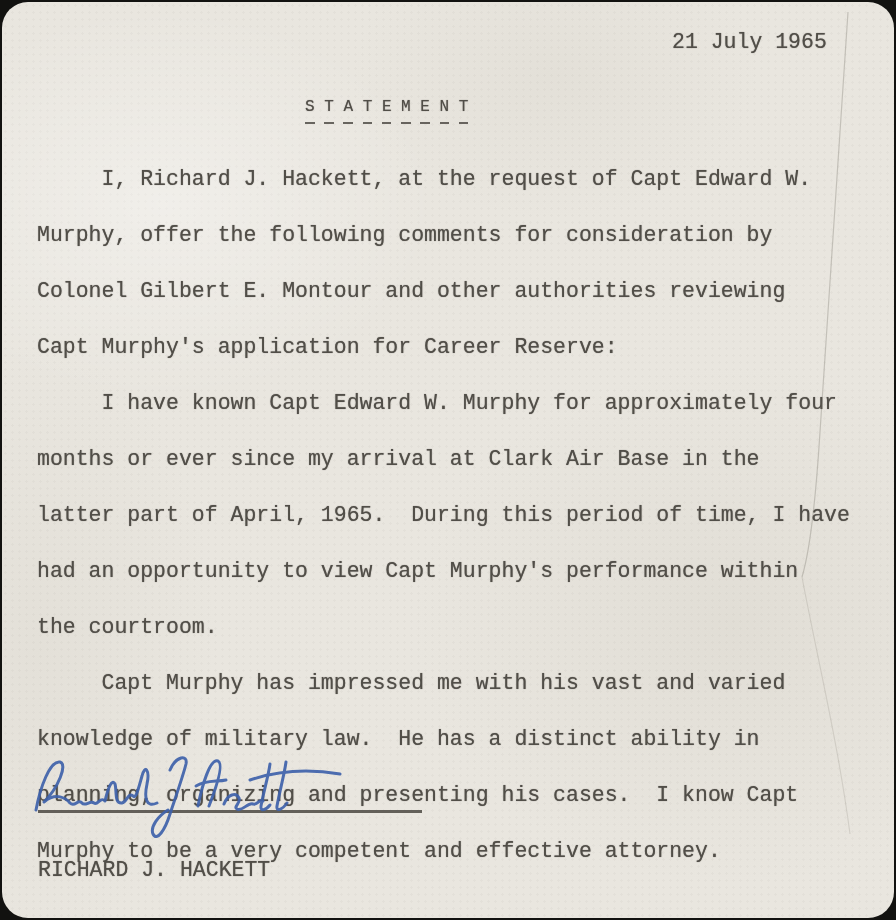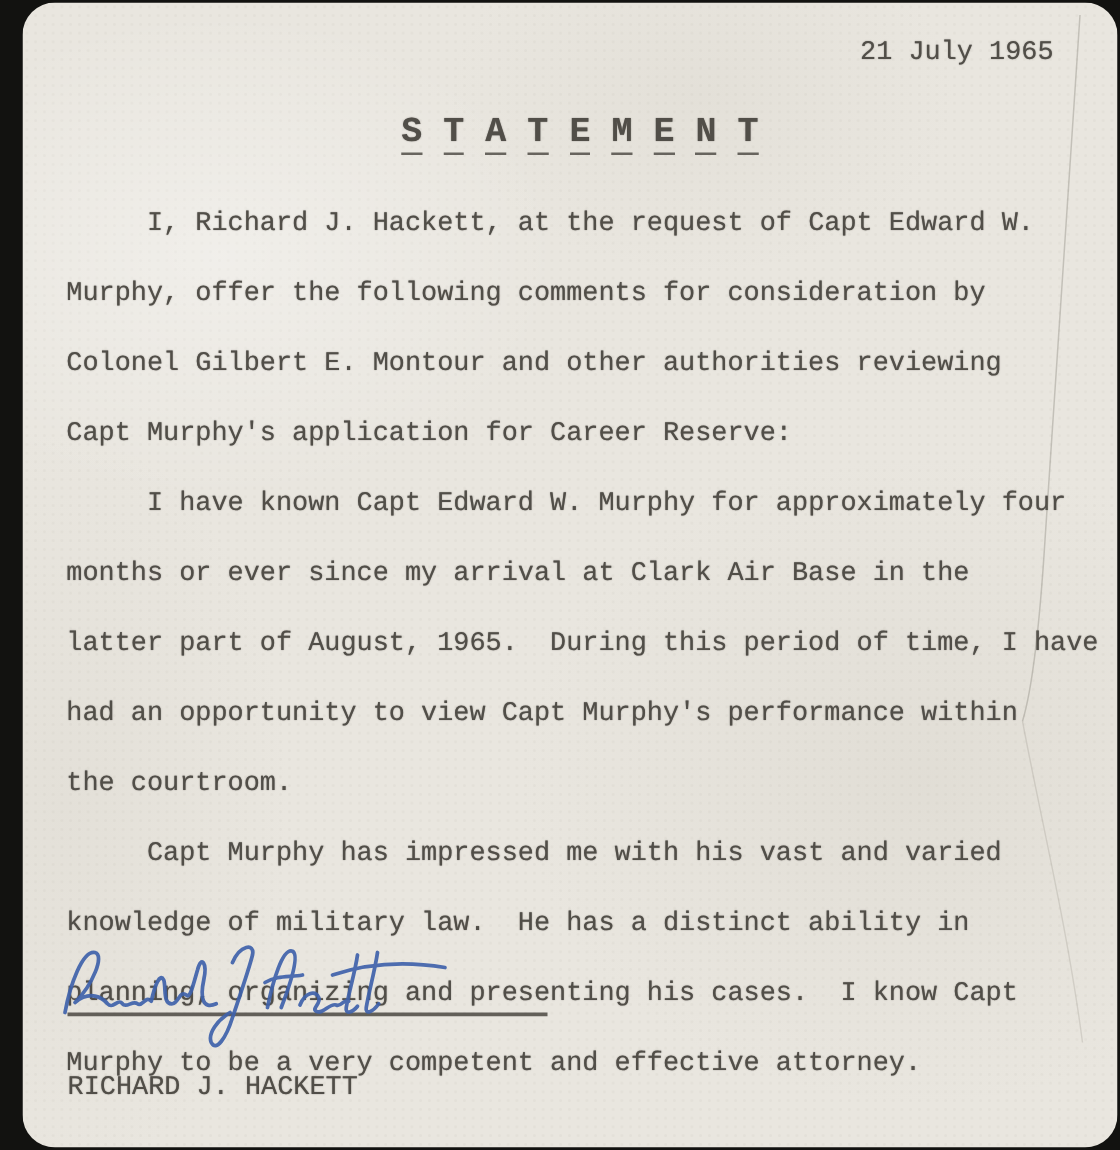--- a/index.html
+++ b/index.html
@@ -12,35 +12,33 @@
     position:absolute;left:2px;top:2px;right:2px;bottom:2px;
     border-radius:26px;
     background-color:#e9e6df;
     background-image:
       radial-gradient(ellipse 420px 300px at 18% 22%, rgba(255,255,255,.35), rgba(255,255,255,0) 65%),
       radial-gradient(ellipse 520px 420px at 82% 68%, rgba(176,170,155,.14), rgba(176,170,155,0) 62%),
       radial-gradient(ellipse 340px 240px at 62% 8%, rgba(176,170,155,.10), rgba(176,170,155,0) 60%),
       radial-gradient(ellipse 300px 500px at 4% 70%, rgba(176,170,155,.10), rgba(176,170,155,0) 60%),
       radial-gradient(rgba(120,114,98,.05) 1px, transparent 1.2px);
     background-size:auto,auto,auto,auto,7px 7px;
-    margin-left:16px;
   }
   .ink{
     color:#514e48;
     text-shadow:0 0 1px rgba(81,78,72,.75);
   }
   .date{
     position:absolute;left:670px;top:27px;
     font-size:21.5px;line-height:26px;white-space:pre;
   }
   .title{
     position:absolute;left:303px;top:92px;
-    font-size:28px;line-height:26px;white-space:pre;
+    font-size:16px;line-height:26px;white-space:pre;
     letter-spacing:0;
-    font-weight:bold;
   }
   .title .tchar{
     display:inline-block;
     border-bottom:2.5px solid rgba(81,78,72,.85);
     padding-bottom:2px;
   }
   .bodytext{
     position:absolute;left:35px;top:149px;width:836px;
     font-size:21.5px;line-height:56px;
   }
@@ -70,21 +68,21 @@
 
     <div class="title ink"><span class="tchar">S</span> <span class="tchar">T</span> <span class="tchar">A</span> <span class="tchar">T</span> <span class="tchar">E</span> <span class="tchar">M</span> <span class="tchar">E</span> <span class="tchar">N</span> <span class="tchar">T</span></div>
 
     <div class="bodytext ink">
       <div class="para">     I, Richard J. Hackett, at the request of Capt Edward W.
 Murphy, offer the following comments for consideration by
 Colonel Gilbert E. Montour and other authorities reviewing
 Capt Murphy's application for Career Reserve:</div>
       <div class="para">     I have known Capt Edward W. Murphy for approximately four
 months or ever since my arrival at Clark Air Base in the
-latter part of August, 1965.  During this period of time, I have
+latter part of April, 1965.  During this period of time, I have
 had an opportunity to view Capt Murphy's performance within
 the courtroom.</div>
       <div class="para">     Capt Murphy has impressed me with his vast and varied
 knowledge of military law.  He has a distinct ability in
 planning, organizing and presenting his cases.  I know Capt
 Murphy to be a very competent and effective attorney.</div>
     </div>
 
     <div class="sig-rule"></div>
 

